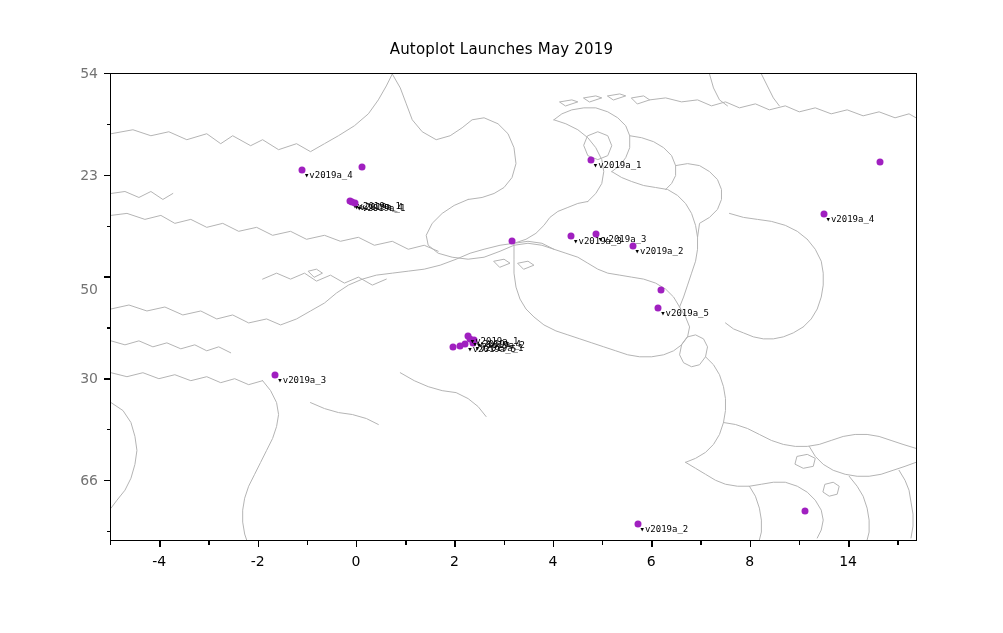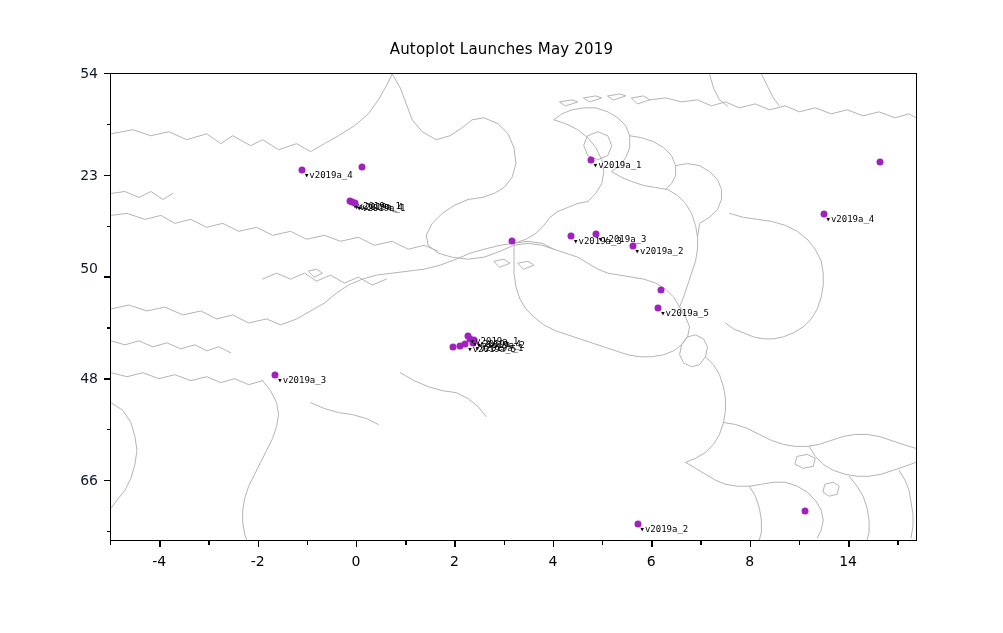--- a/index.html
+++ b/index.html
@@ -77,21 +77,21 @@
   .ticklabel-x {
     position: absolute;
     font-size: 14px;
     color: #000000;
     transform: translateX(-50%);
     font-family: "DejaVu Sans", sans-serif;
   }
   .ticklabel-y {
     position: absolute;
     font-size: 14px;
-    color: #0f172a;
+    color: #737373;
     transform: translateY(-50%);
     text-align: right;
     font-family: "DejaVu Sans", sans-serif;
   }
 </style>
 </head>
 <body>
 
 <div id="root">
 
@@ -237,23 +237,23 @@
       <div class="tick-x" style="left: 306.829px; top: 541px; height: 3.5px;"></div>
       <div class="tick-x" style="left: 405.244px; top: 541px; height: 3.5px;"></div>
       <div class="tick-x" style="left: 503.659px; top: 541px; height: 3.5px;"></div>
       <div class="tick-x" style="left: 602.073px; top: 541px; height: 3.5px;"></div>
       <div class="tick-x" style="left: 700.488px; top: 541px; height: 3.5px;"></div>
       <div class="tick-x" style="left: 798.902px; top: 541px; height: 3.5px;"></div>
       <div class="tick-x" style="left: 897.317px; top: 541px; height: 3.5px;"></div>
       <div class="tick-y" style="left: 104px; top: 479.957px; width: 6px;"></div>
       <div class="ticklabel-y" style="left: 62px; top: 479.957px; width: 36px;">66</div>
       <div class="tick-y" style="left: 104px; top: 378.217px; width: 6px;"></div>
-      <div class="ticklabel-y" style="left: 62px; top: 378.217px; width: 36px;">48</div>
+      <div class="ticklabel-y" style="left: 62px; top: 378.217px; width: 36px;">30</div>
       <div class="tick-y" style="left: 104px; top: 276.478px; width: 6px;"></div>
-      <div class="ticklabel-y" style="left: 62px; top: 268px; width: 36px;">50</div>
+      <div class="ticklabel-y" style="left: 62px; top: 289px; width: 36px;">50</div>
       <div class="tick-y" style="left: 104px; top: 174.739px; width: 6px;"></div>
       <div class="ticklabel-y" style="left: 62px; top: 174.739px; width: 36px;">23</div>
       <div class="tick-y" style="left: 104px; top: 73px; width: 6px;"></div>
       <div class="ticklabel-y" style="left: 62px; top: 73px; width: 36px;">54</div>
       <div class="tick-y" style="left: 106.5px; top: 530.826px; width: 3.5px;"></div>
       <div class="tick-y" style="left: 106.5px; top: 429.087px; width: 3.5px;"></div>
       <div class="tick-y" style="left: 106.5px; top: 327.348px; width: 3.5px;"></div>
       <div class="tick-y" style="left: 106.5px; top: 225.609px; width: 3.5px;"></div>
       <div class="tick-y" style="left: 106.5px; top: 123.87px; width: 3.5px;"></div>
     </div>

